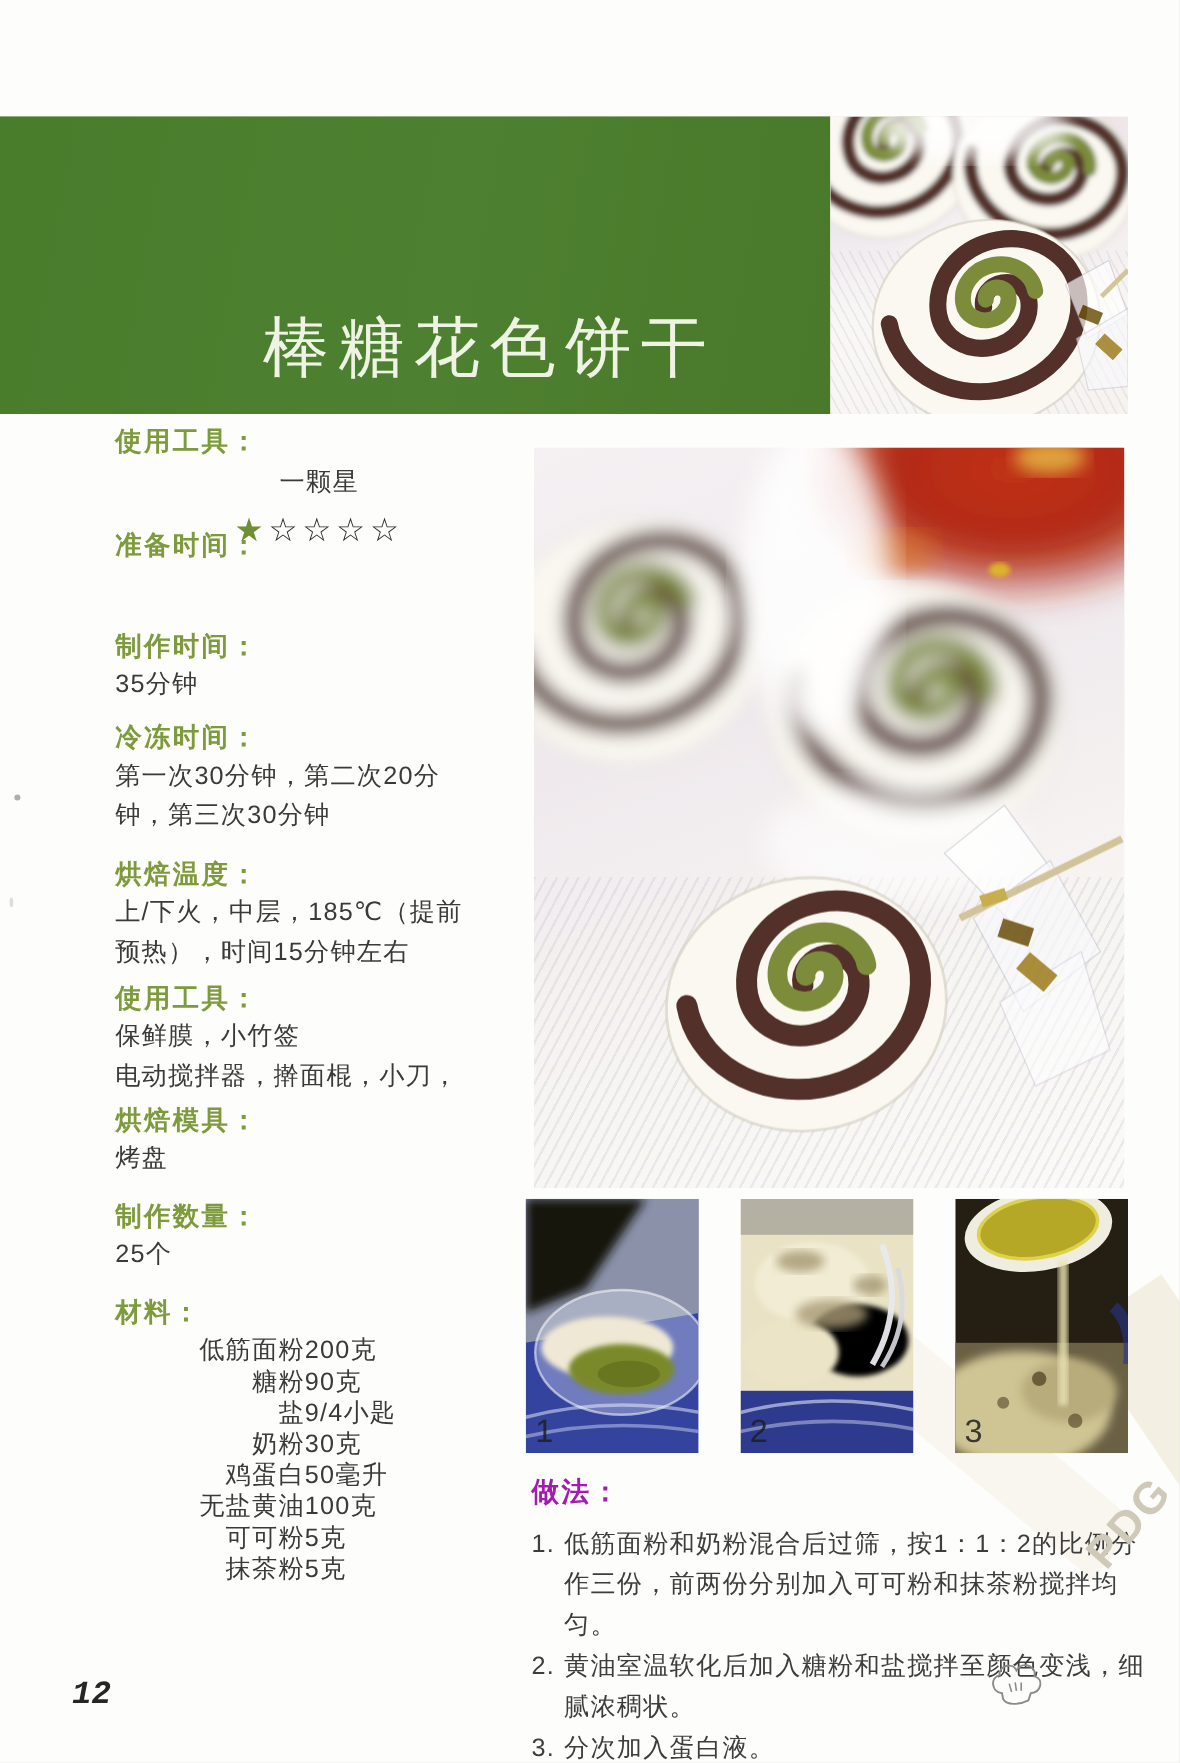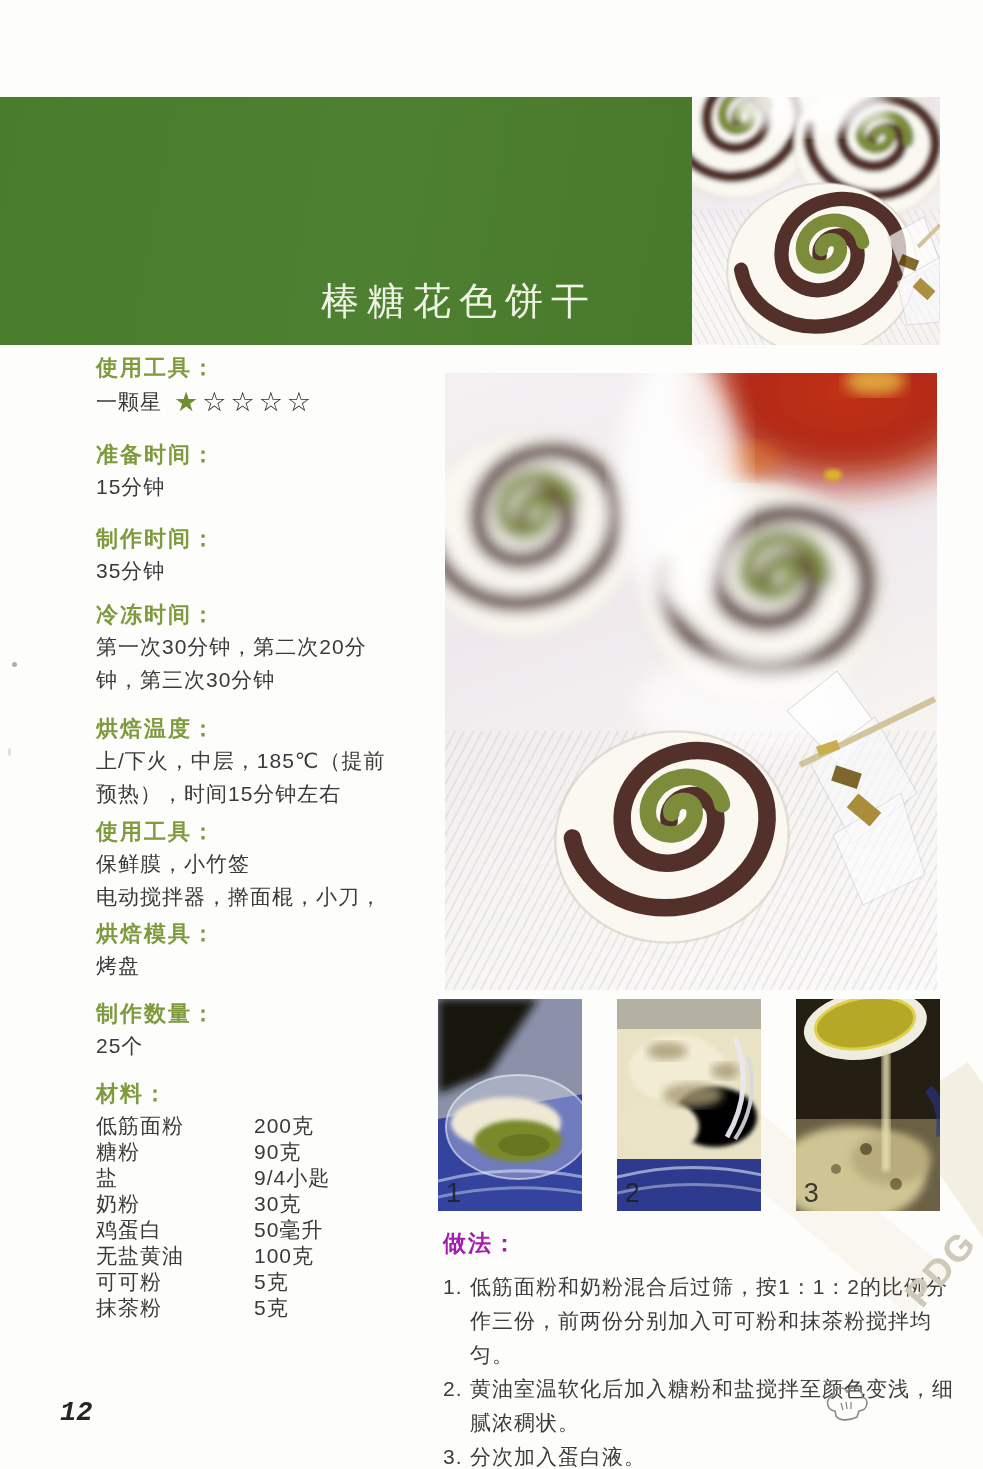--- a/index.html
+++ b/index.html
@@ -5,47 +5,47 @@
   html,body{margin:0;padding:0;background:#e8e8e8;}
   .page{
     position:relative; width:983px; height:1469px; margin:0 auto;
     background:#fdfdfb; overflow:hidden;
     font-family:"Liberation Sans","DejaVu Sans",sans-serif;
     color:#3a3a3a;
   }
   
   .banner{position:absolute; left:0; top:97px; width:692px; height:248px;
     background:linear-gradient(100deg,#497c2b 0%, #4d8030 55%, #49792a 100%);}
-  .banner-title{position:absolute; right:95px; bottom:18px; font-size:38px;
+  .banner-title{position:absolute; right:95px; bottom:18px; font-size:55px;
     letter-spacing:8px; color:#eff3e3; font-weight:400; white-space:nowrap;}
   
   .photo{position:absolute; overflow:hidden;}
   .photo-top{left:692px; top:97px; width:248px; height:248px;
     background:linear-gradient(155deg,#f1ebf0 0%,#faf8f7 40%,#f6f3ef 100%);}
   .photo-top::before{content:""; position:absolute; inset:0;
     background:radial-gradient(ellipse at 80% 6%, rgba(226,206,216,.6), transparent 45%),
                radial-gradient(ellipse at 10% 30%, rgba(222,214,224,.5), transparent 40%);}
   .photo-main{left:445px; top:373px; width:492px; height:617px;
     background:linear-gradient(160deg,#f5f1f3 0%,#efe9ed 35%,#f7f5f2 70%,#fbfaf8 100%);}
   .ridges{position:absolute; left:0; right:0; bottom:0; height:55%; opacity:.75;
     background:repeating-linear-gradient(62deg, rgba(184,184,198,.30) 0 1.5px, rgba(255,255,255,0) 1.5px 7px);}
   .ridges-main{height:42%; opacity:.8;
     background:repeating-linear-gradient(118deg, rgba(178,178,194,.28) 0 2px, rgba(255,255,255,0) 2px 8px);}
   .photo svg{position:absolute; left:0; top:0;}
   
   .info{position:absolute; left:96px; width:340px;}
   .info-label{font-size:22px; font-weight:bold; color:#7d9b3c; letter-spacing:2px; line-height:30px;}
   .info-line{font-size:21px; color:#3a3a3a; letter-spacing:1px; line-height:33px;}
-  .diff-row{display:flex; align-items:center; gap:12px; margin-top:4px;}
+  .diff-row{display:flex; align-items:center; gap:12px; margin-top:4px;flex-direction:column;}
   .diff-text{font-size:21px; letter-spacing:1px;}
   .stars{font-size:27px; letter-spacing:4px; line-height:30px; white-space:nowrap;}
   .star-filled{color:#6f8f33;}
   .star-empty{color:#2b2b2b;}
   
-  .ing-rows{margin-top:4px;}
+  .ing-rows{margin-top:4px;text-align:right;}
   .ing-row{display:flex; font-size:21px; line-height:26px; letter-spacing:1px;}
   .ing-name{width:158px;}
   
   .method{position:absolute; left:443px; top:1228px; width:512px;}
   .method-label{font-size:23px; font-weight:bold; color:#a21caf; letter-spacing:2px; line-height:30px; margin-bottom:12px;}
   .method-step{position:relative; padding-left:27px; font-size:21px; line-height:34px; color:#3d3d3d; letter-spacing:1px;}
   .method-num{position:absolute; left:0; top:0;}
   
   .step-photos{position:absolute; left:438px; top:999px; width:502px; height:212px; display:flex; gap:34.5px;}
   .step-fig{position:relative; width:145px; height:212px; overflow:hidden;}
@@ -154,21 +154,20 @@
   <div class="info" style="top:353px">
     <div class="info-label">使用工具：</div>
     <div class="diff-row">
       <span class="diff-text">一颗星</span>
       <span class="stars"><span class="star-filled">★</span><span class="star-empty">☆☆☆☆</span></span>
     </div>
   </div>
 
   <div class="info" style="top:440px">
     <div class="info-label">准备时间：</div>
-    <div class="info-line">15分钟</div>
   </div>
 
   <div class="info" style="top:524px">
     <div class="info-label">制作时间：</div>
     <div class="info-line">35分钟</div>
   </div>
 
   <div class="info" style="top:600px">
     <div class="info-label">冷冻时间：</div>
     <div class="info-line">第一次30分钟，第二次20分</div>

